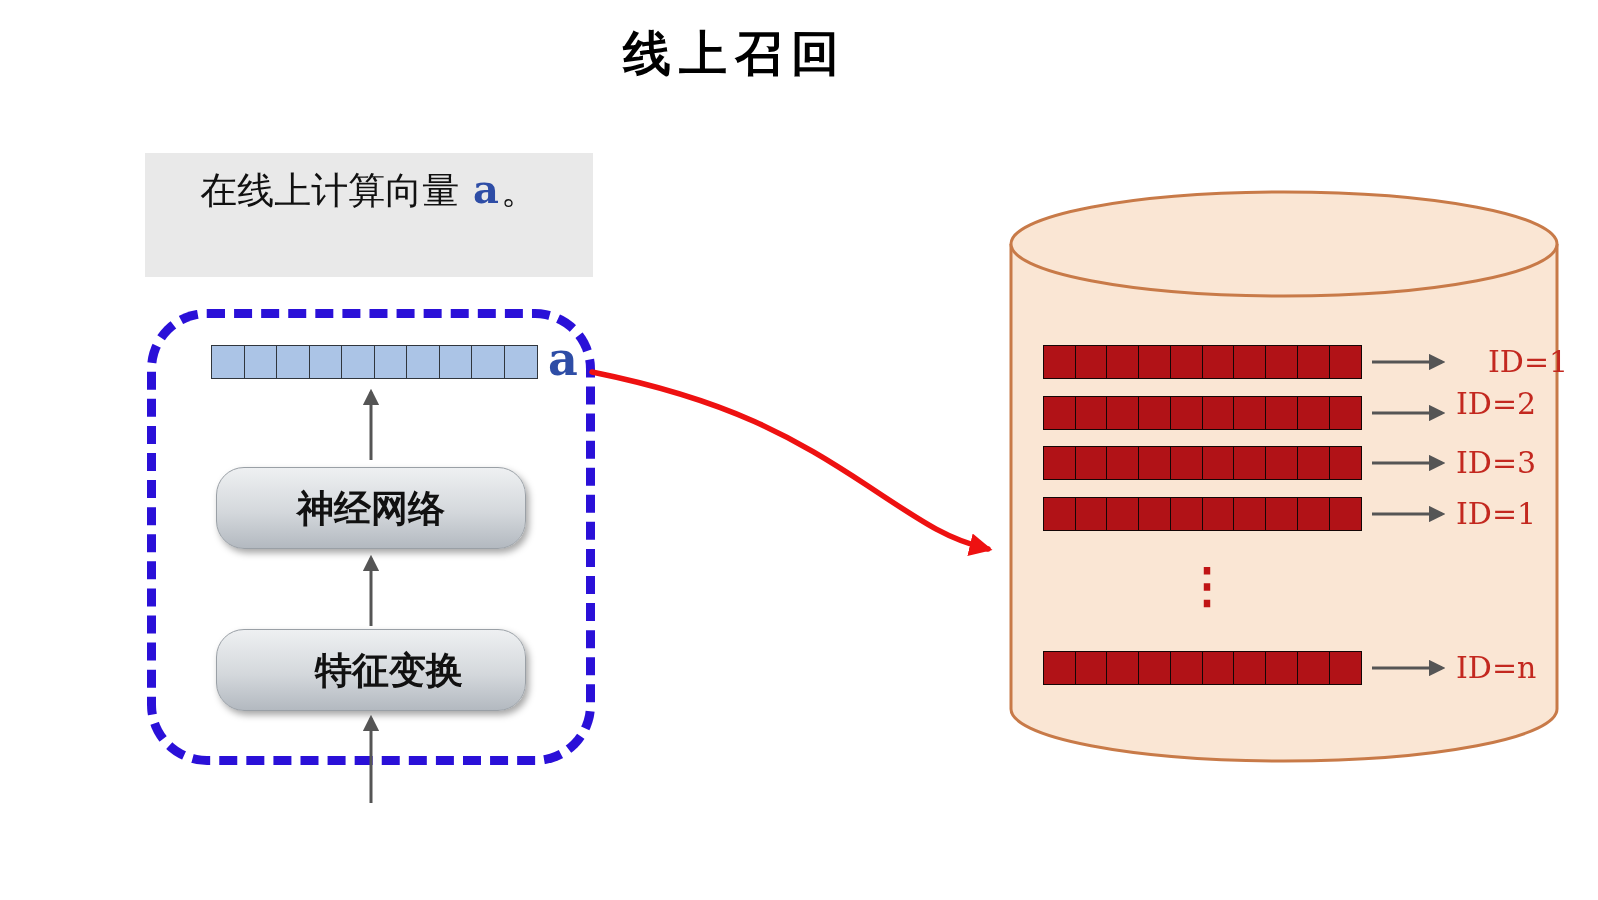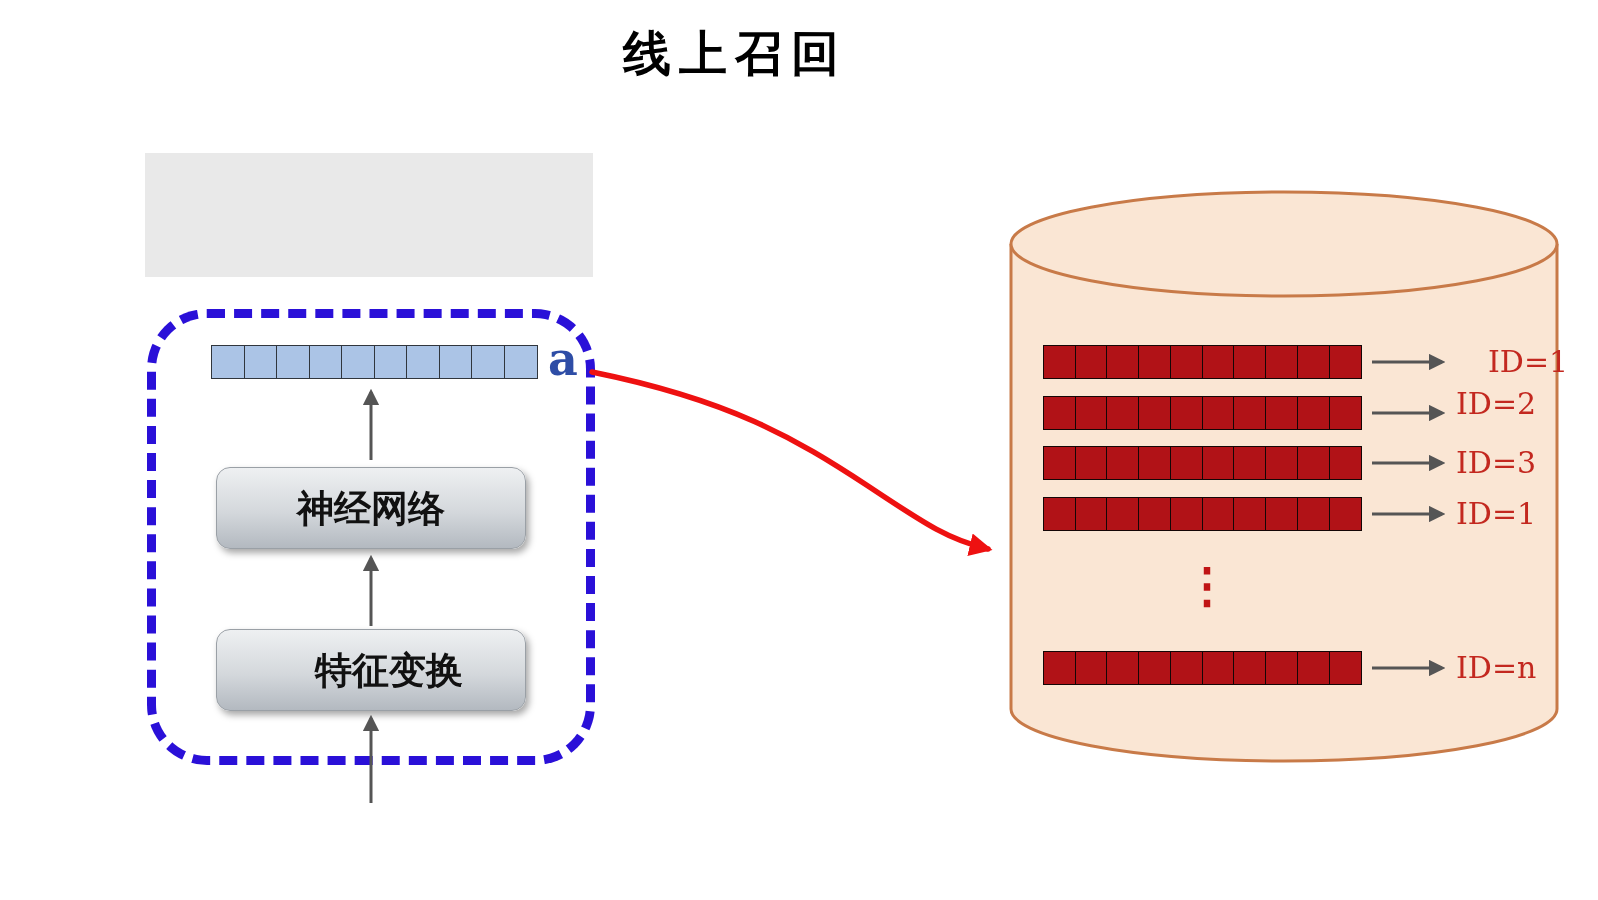--- a/index.html
+++ b/index.html
@@ -31,21 +31,21 @@
   .vec { display:flex; box-sizing:border-box; }
   .vec .cell { flex:1 1 0; box-sizing:border-box; }
   .qvec { left:211px; top:345px; width:327px; height:34px; }
   .qvec .cell { background:#abc4e6; border:1.6px solid #30363d; margin-left:-1.6px; }
   .qvec .cell:first-child { margin-left:0; }
   .qvec-label {
     left:548px; top:332px; font-size:46px; font-weight:bold; color:#2e4da6;
   }
 
   .gbox {
-    left:216px; width:310px; height:82px; border-radius:14px;
+    left:216px; width:310px; height:82px; border-radius:28px;
     background:linear-gradient(180deg,#eef0f2 0%,#d4d8dc 55%,#b3b9c0 100%);
     border:1px solid #9aa0a6;
     box-shadow:3px 4px 7px rgba(0,0,0,0.35);
     text-align:center; font-size:37px; font-weight:bold; color:#111;
     line-height:80px; box-sizing:border-box;
   }
   .nn { top:467px; }
   .ft { top:629px;padding-left:36px; }
 
   .inputs {
@@ -80,20 +80,21 @@
   }
 </style>
 </head>
 <body>
 
 <div class="canvas">
 
   <div class="abs title">线上召回</div>
 
   <div class="abs note">
+    <div><span>在线上计算向量 </span><span class="a-sym">a</span><span>。</span></div>
   </div>
 
   <div class="abs dashed-box"></div>
 
   <div class="abs vec qvec">
       <span class="cell"></span>
       <span class="cell"></span>
       <span class="cell"></span>
       <span class="cell"></span>
       <span class="cell"></span>

